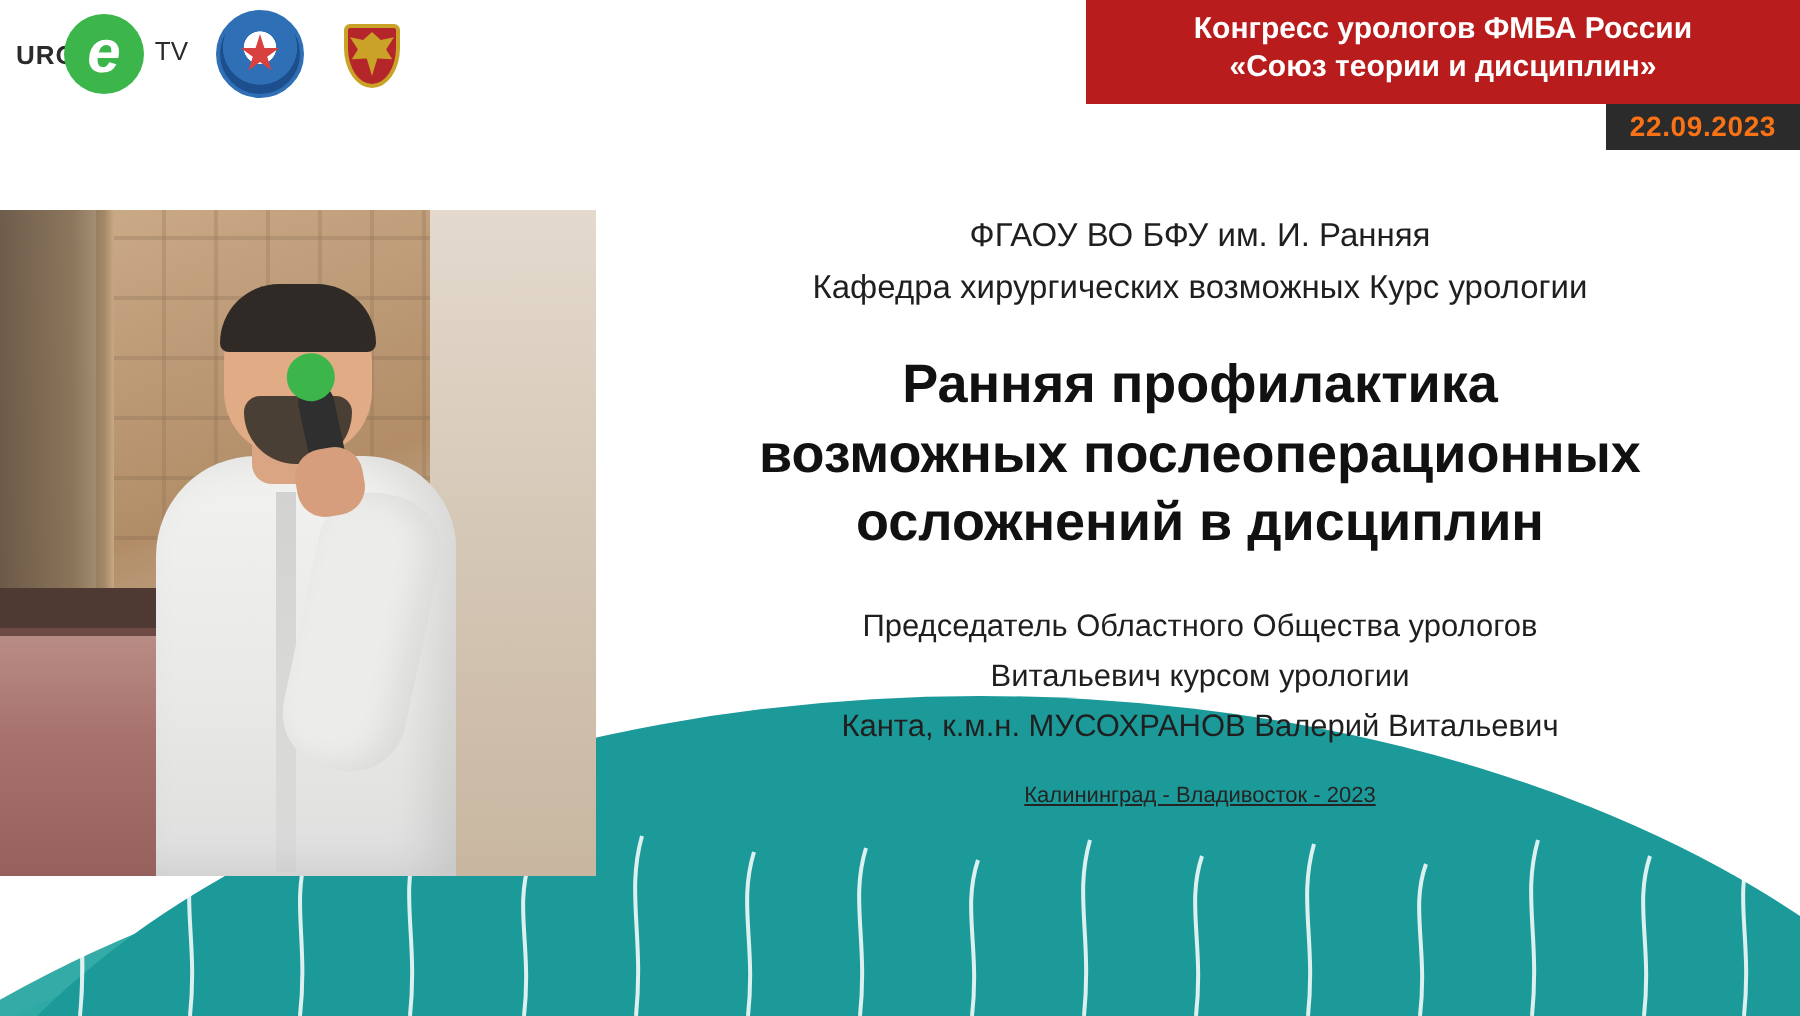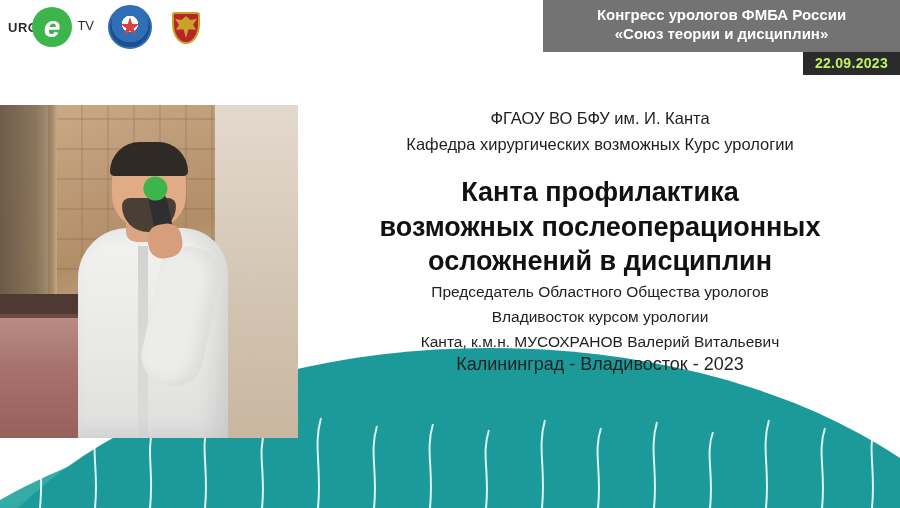--- a/index.html
+++ b/index.html
@@ -170,21 +170,21 @@
 
   
   .banner {
     position: absolute;
     right: 0;
     top: 0;
     width: 357px;
     z-index: 9;
   }
   .banner-main {
-    background: #737373;
+    background: #b91c1c;
     color: #ffffff;
     text-align: center;
     padding: 6px 10px 8px 10px;
     box-sizing: border-box;
   }
   .banner-line1 {
     font-size: 15px;
     font-weight: bold;
     line-height: 1.25;
   }
@@ -192,21 +192,21 @@
     font-size: 15px;
     font-weight: bold;
     line-height: 1.25;
   }
   .banner-date-wrap {
     display: flex;
     justify-content: flex-end;
   }
   .banner-date {
     background: #2b2b2b;
-    color: #bef264;
+    color: #f97316;
     font-size: 14px;
     font-weight: bold;
     padding: 3px 12px 4px 12px;
     letter-spacing: .3px;
   }
 
   
   .photo {
     position: absolute;
     left: 0;
@@ -384,29 +384,32 @@
     color: #1f1f1f;
   }
   .main-title {
     margin-top: 18px;
     font-size: 27px;
     font-weight: bold;
     line-height: 1.28;
     color: #111111;
   }
   .sub-block {
+    margin-top: 22px;
   }
   .sub-line {
     font-size: 15.5px;
     line-height: 1.62;
     color: #1f1f1f;
   }
   .place-line {
-    font-size: 18px;
+    margin-top: 16px;
+    font-size: 11px;
     color: #242424;
+    text-decoration: underline;
   }
 </style>
 </head>
 <body>
 
 <div class="stage">
 
   <div class="wave-pale"></div>
   <div class="wave-teal-light"></div>
   <div class="wave-teal-mid"></div>
@@ -468,31 +471,31 @@
     <div class="man-arm"></div>
     <div class="man-neck"></div>
     <div class="man-head"></div>
     <div class="man-beard"></div>
     <div class="man-hair"></div>
     <div class="mic"></div>
     <div class="man-hand"></div>
   </div>
 
   <div class="slide-text">
-    <div class="org-line">ФГАОУ ВО БФУ им. И. Канта</div>
+    <div class="org-line">ФГАОУ ВО БФУ им. И. Ранняя</div>
     <div class="org-line">Кафедра хирургических возможных   Курс урологии</div>
 
     <div class="main-title">
-      <div>Канта профилактика</div>
+      <div>Ранняя профилактика</div>
       <div>возможных послеоперационных</div>
       <div>осложнений в дисциплин</div>
     </div>
 
     <div class="sub-block">
       <div class="sub-line">Председатель Областного Общества урологов</div>
-      <div class="sub-line">Владивосток курсом урологии</div>
+      <div class="sub-line">Витальевич курсом урологии</div>
       <div class="sub-line">Канта, к.м.н. МУСОХРАНОВ Валерий Витальевич</div>
     </div>
 
     <div class="place-line">Калининград - Владивосток - 2023</div>
   </div>
 
 </div>
 
 </body></html>

